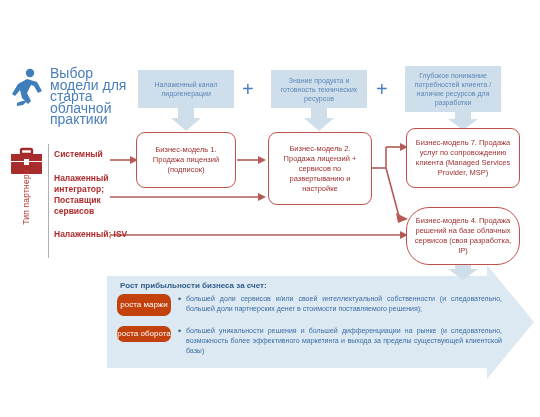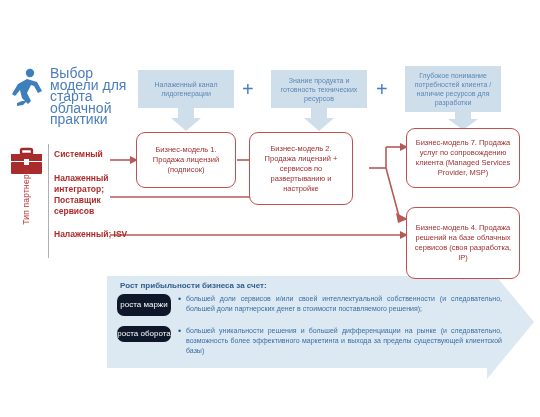--- a/index.html
+++ b/index.html
@@ -91,34 +91,34 @@
     font-size: 7.5px;
     line-height: 10px;
     text-align: center;
     display: flex;
     align-items: center;
     justify-content: center;
     padding: 3px 5px;
     box-sizing: border-box;
   }
   .rb1 { left: 136px; top: 132px; width: 100px; height: 56px; }
-  .rb2 { left: 249px; top: 132px; width: 104px; height: 73px; }
+  .rb2 { left: 268px; top: 132px; width: 104px; height: 73px; }
   .rb3 { left: 406px; top: 128px; width: 114px; height: 60px; }
-  .rb4 { left: 406px; top: 207px; width: 114px; height: 72px; }
+  .rb4 { left: 406px; top: 207px; width: 114px; height: 58px; border-radius: 23px; }
 
   
   .banner-title {
     left: 120px; top: 281px; width: 390px;
     text-align: left;
     color: #2f5d8c;
     font-weight: bold;
     font-size: 8px;
   }
   .badge {
-    background: #0f172a;
+    background: #c2410c;
     color: #ffffff;
     border-radius: 7px;
     font-size: 8px;
     line-height: 9.5px;
     text-align: left;
     display: flex;
     align-items: center;
     justify-content: center;
     box-sizing: border-box;
   }

